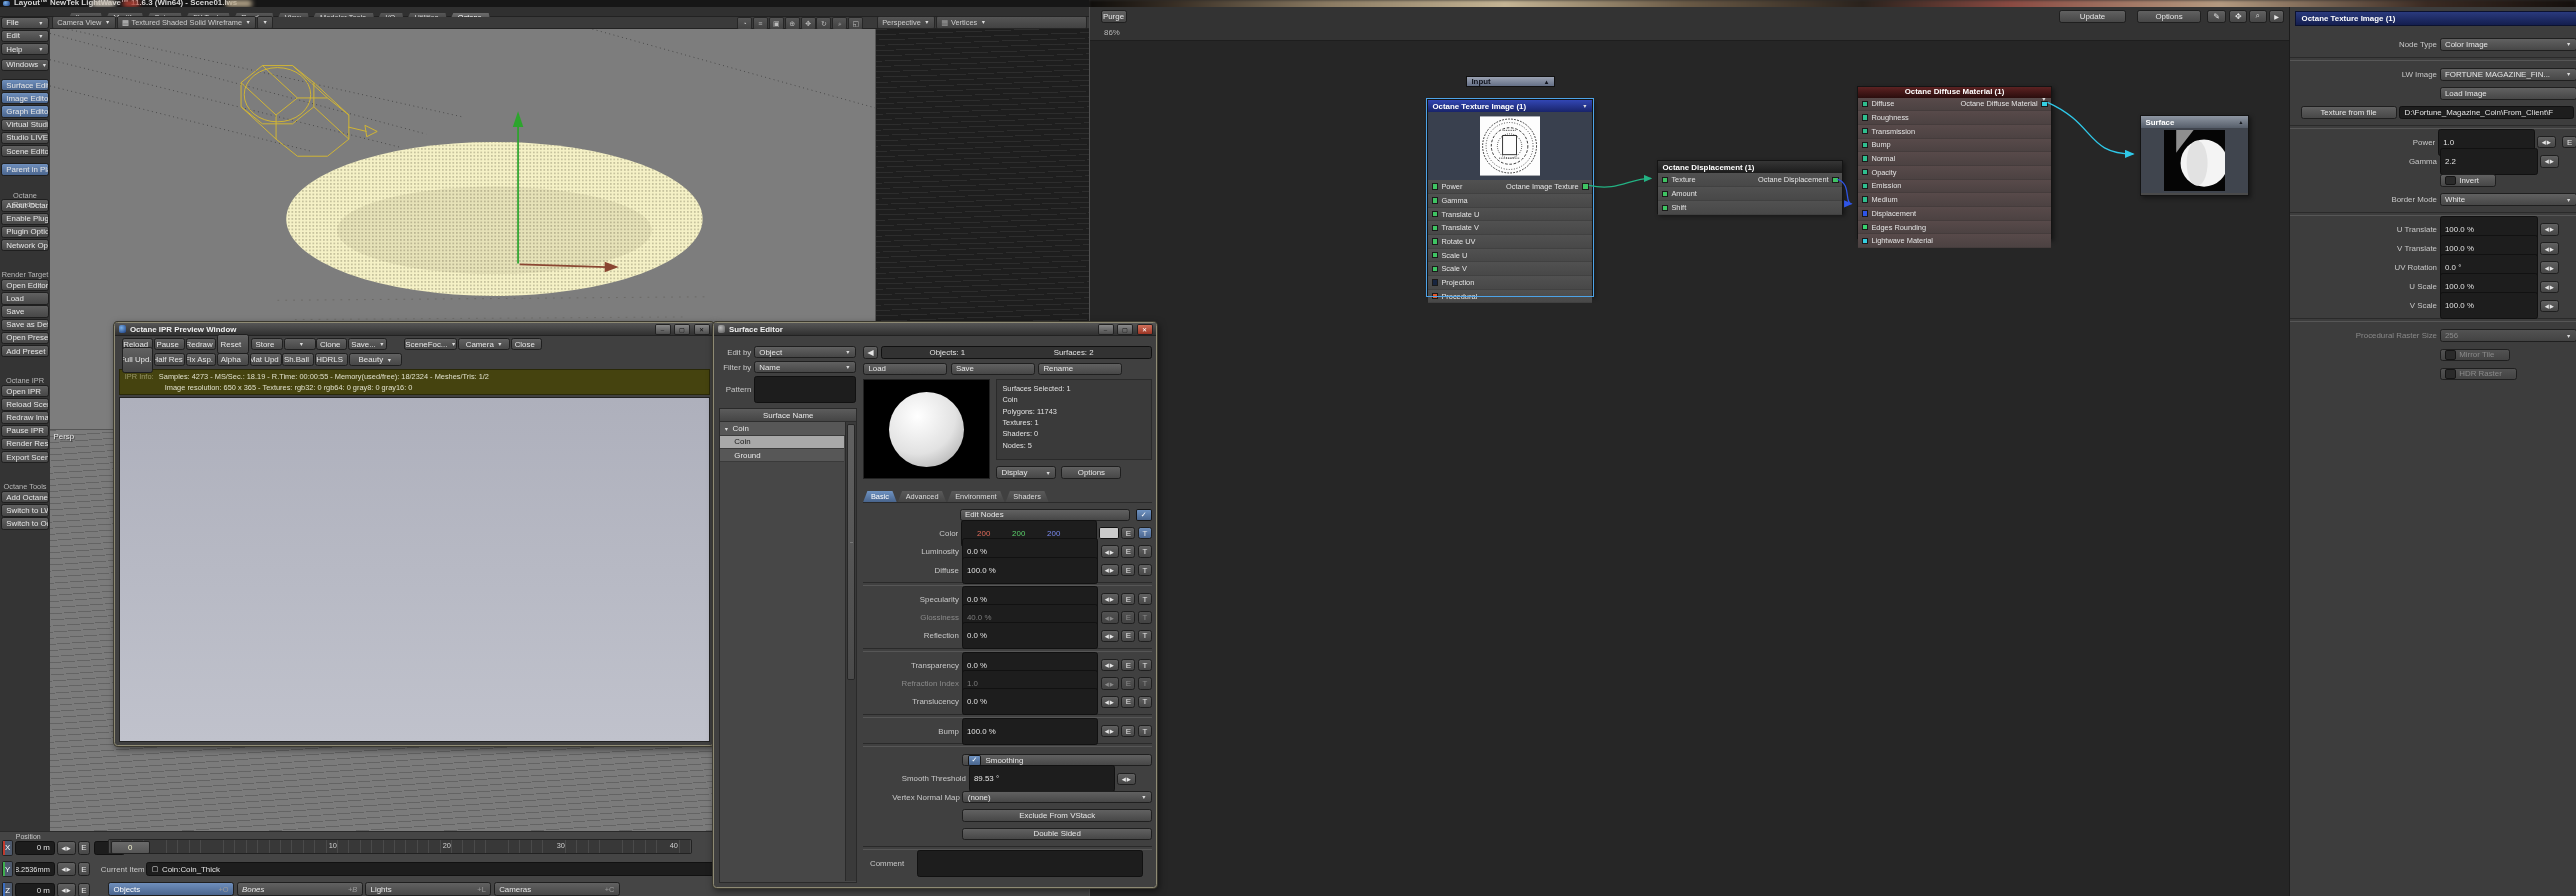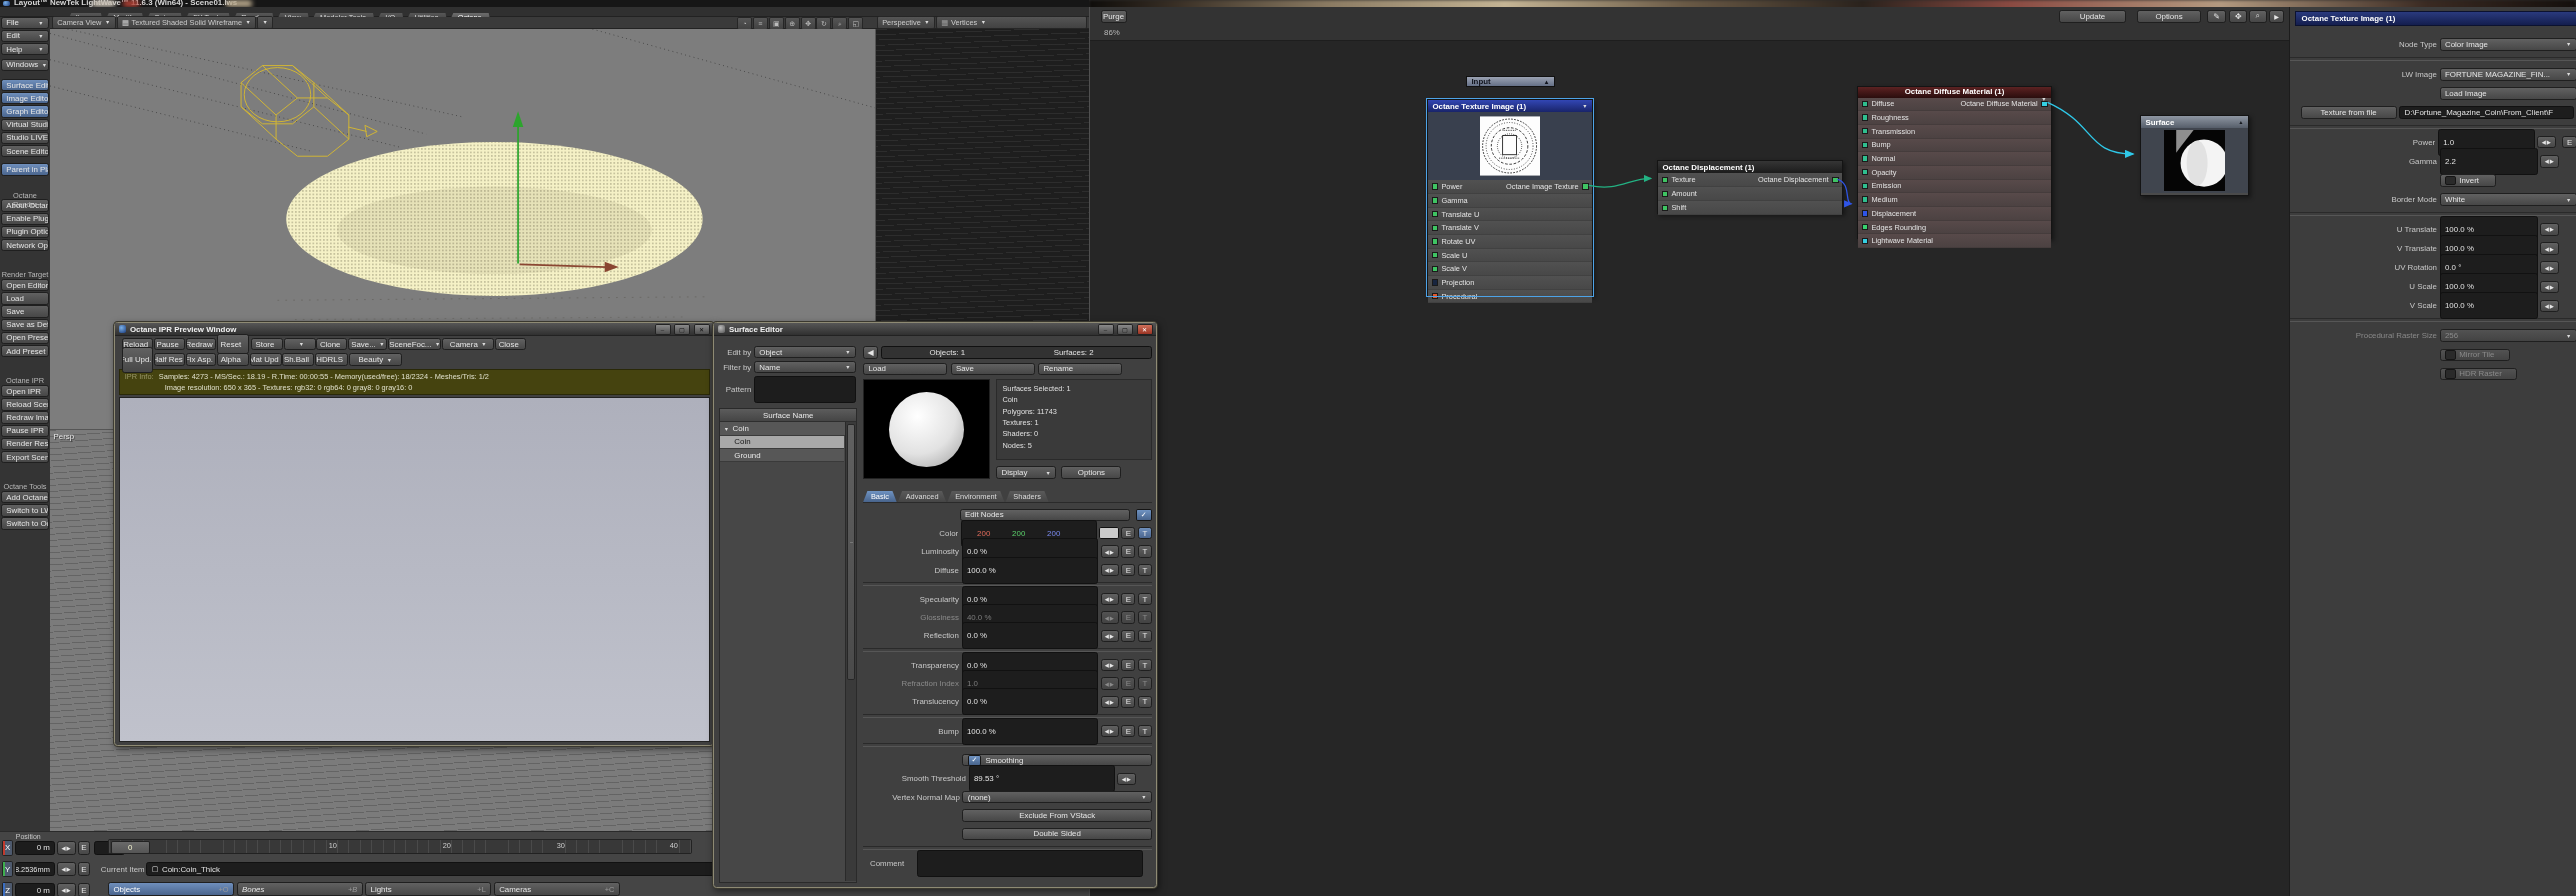--- a/index.html
+++ b/index.html
@@ -829,21 +829,21 @@
         <span class="arr">▼</span>
       </span>
       <span class="b" style="height: 12.3px; margin-right: 0.9px; justify-content: center; width: 31px;">
         <span>Clone</span>
         <span class="arr"></span>
       </span>
       <span class="b" style="height: 12.3px; margin-right: 0.9px; justify-content: center; width: 39px;">
         <span>Save...</span>
         <span class="arr">▼</span>
       </span>
-      <span class="b" style="height: 12.3px; margin-right: 0.9px; justify-content: center; width: 53px;">
+      <span class="b" style="height: 12.3px; margin-right: 0.9px; justify-content: center; width: 53px; margin-left: 16px;">
         <span>SceneFoc...</span>
         <span class="arr">▼</span>
       </span>
       <span class="b" style="height: 12.3px; margin-right: 0.9px; justify-content: center; width: 52px;">
         <span>Camera</span>
         <span class="arr">▼</span>
       </span>
       <span class="b" style="height: 12.3px; margin-right: 0.9px; justify-content: center; width: 31px;">
         <span>Close</span>
         <span class="arr"></span>

